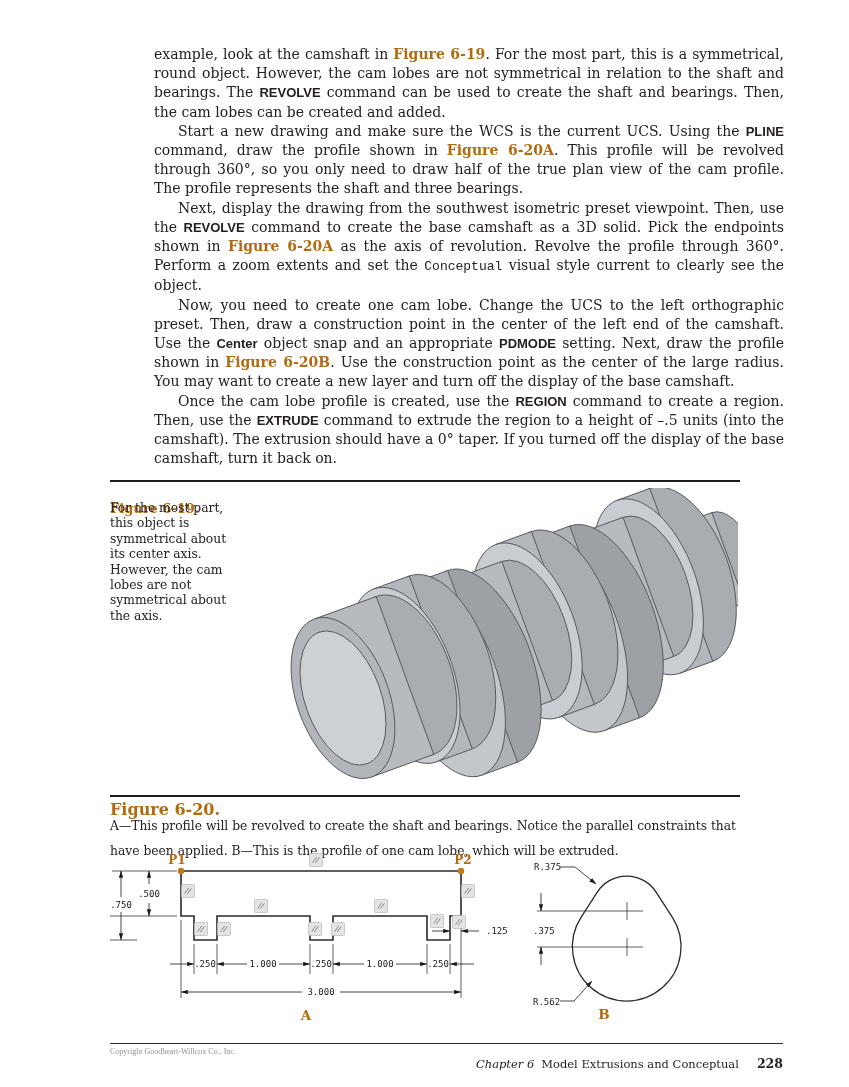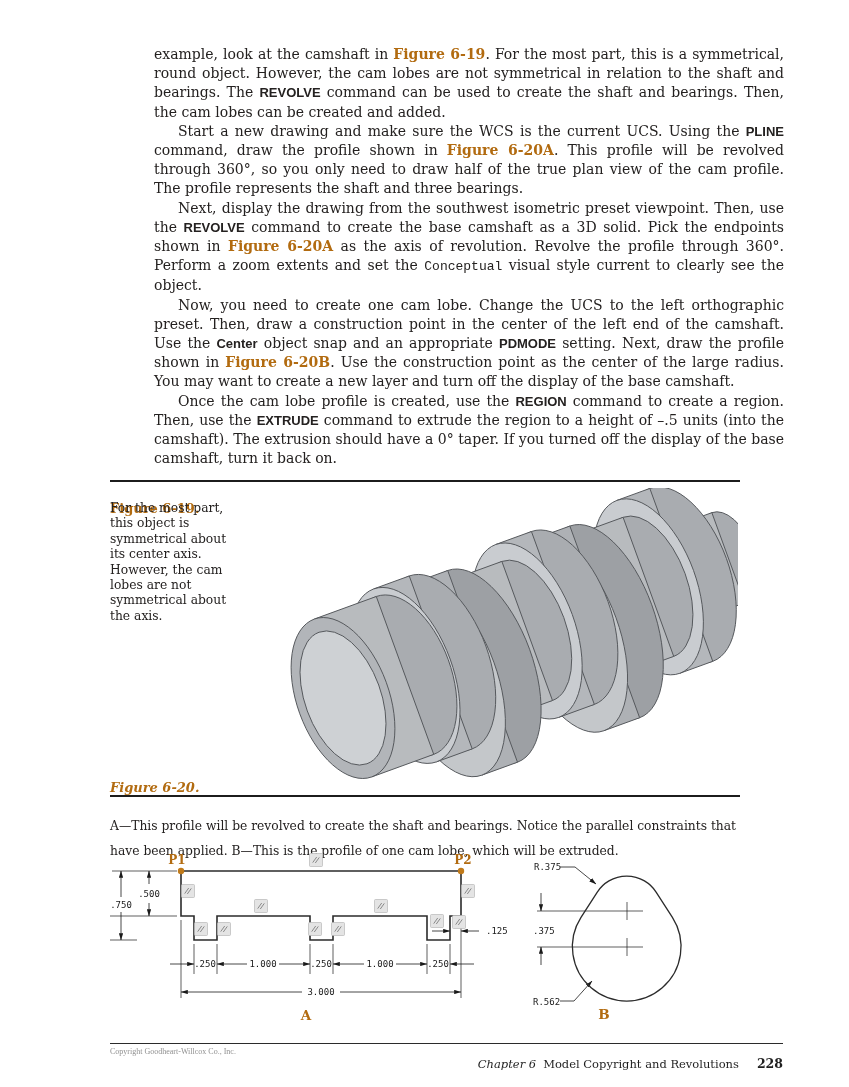--- a/index.html
+++ b/index.html
@@ -17,22 +17,22 @@
   .rule{position:absolute;left:110px;width:630px;height:2px;background:#1c1c1c;}
   #rule-fig19{top:480px;}
   #rule-fig20{top:795px;}
   
   #fig19-title{position:absolute;left:110px;top:501px;width:140px;font-size:13px;
                font-weight:bold;color:var(--accent);}
   #fig19-caption{position:absolute;left:110px;top:501px;width:134px;font-size:12.3px;
                  line-height:15.4px;}
   #fig19-image{position:absolute;left:263px;top:488px;}
   
-  #fig20-title{position:absolute;left:110px;top:780px;width:630px;font-size:13px;
-               font-weight:bold;color:var(--accent);font-style:italic;}
+  #fig20-title{position:absolute;left:110px;top:800px;width:630px;font-size:16px;
+               font-weight:bold;color:var(--accent);}
   #fig20-caption{position:absolute;left:110px;top:814px;width:636px;font-size:12.3px;
                  line-height:25px;}
   #drawing-a{position:absolute;left:106px;top:846px;}
   #drawing-b{position:absolute;left:520px;top:846px;}
   svg text.dim{font-family:"DejaVu Sans Mono", monospace;font-size:9px;fill:#1a1a1a;}
   svg text.ptlabel{font-family:"DejaVu Serif", serif;font-size:12px;font-weight:600;
                    fill:var(--accent);}
   svg text.axlabel{font-family:"DejaVu Serif", serif;font-size:13.5px;font-weight:bold;
                    fill:var(--accent);}
   
@@ -270,17 +270,17 @@
     <text class="dim" x="534" y="870" text-anchor="start">R.375</text>
     <text class="dim" x="533" y="934" text-anchor="start">.375</text>
     <text class="dim" x="533" y="1005" text-anchor="start">R.562</text>
     <text class="axlabel" x="604" y="1019" text-anchor="middle">B</text>
   </svg>
 
   <div id="footer-rule"></div>
   <div id="footer-copyright">Copyright Goodheart-Willcox Co., Inc.</div>
   <div id="footer-right">
     <span id="footer-chapter-num">Chapter 6</span>
-    <span id="footer-chapter-title">Model Copyright and Revolutions</span>
+    <span id="footer-chapter-title">Model Extrusions and Conceptual</span>
     <span id="footer-page-num">228</span>
   </div>
 
 </div>
 
 </body></html>

